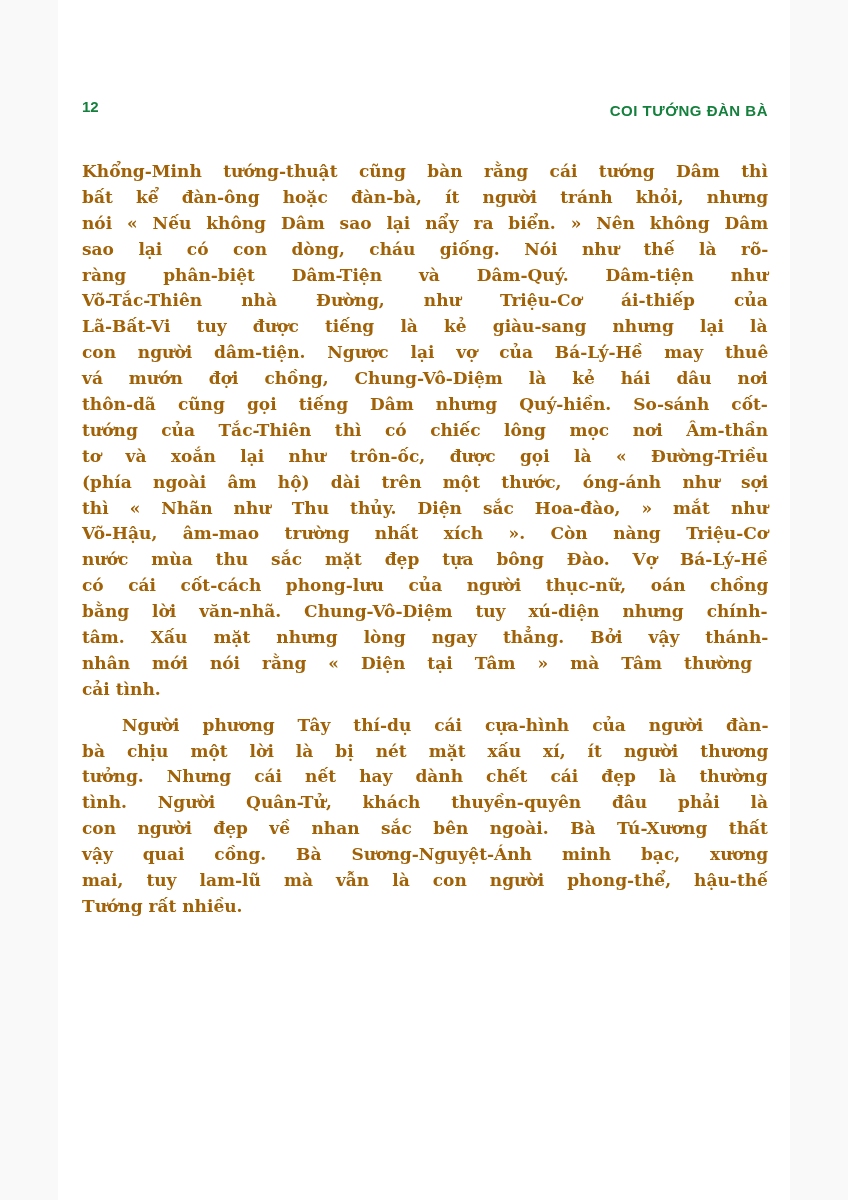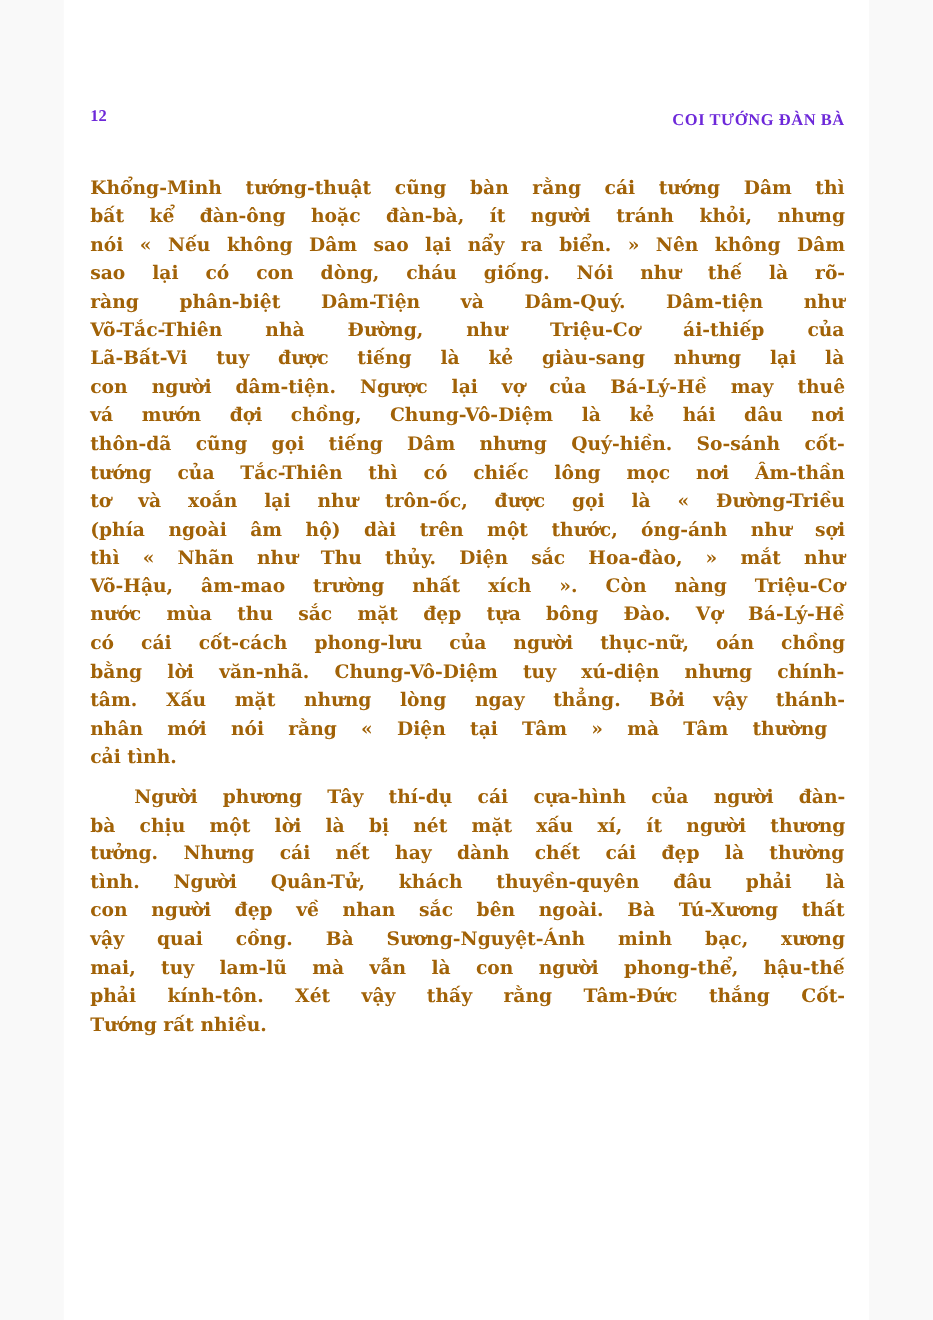--- a/index.html
+++ b/index.html
@@ -7,22 +7,22 @@
     width: 848px; height: 1200px; overflow: hidden;
     background: #f9f9f9;
     position: relative;
   }
   .page {
     position: absolute; left: 58px; top: 0; width: 732px; height: 1200px;
     background: #ffffff;
   }
   .header {
     position: absolute; left: 82px; top: 98px; width: 686px; height: 22px;
-    font-family: Liberation Serif, serif; font-weight: bold; font-size: 15px;
-    color: #6d28d9;
+    font-family: Liberation Sans, sans-serif; font-weight: bold; font-size: 15px;
+    color: #15803d;
   }
   .header .num { position: absolute; left: 0; top: 0; }
   .header .title { position: absolute; right: 0; top: 4px; letter-spacing: 0.5px; }
   .body-text {
     position: absolute; left: 82px; top: 159px; width: 686px;
     font-family: "DejaVu Serif", serif; font-weight: bold; font-size: 17px;
     line-height: 25.9px; color: #a16207;
   }
   .line {
     display: block; white-space: nowrap; text-align: justify;
@@ -67,16 +67,15 @@
       <span class="line last" style="text-align-last: left;">cải tình.</span>
     </div>
   <div class="para" id="para1">
       <span class="line indent" style="word-spacing: 17px; text-align-last: left;">Người phương Tây thí-dụ cái cựa-hình của người đàn-</span>
       <span class="line" style="word-spacing: 16.0833px; text-align-last: left;">bà chịu một lời là bị nét mặt xấu xí, ít người thương</span>
       <span class="line" style="word-spacing: 17.1px; text-align-last: left;">tưởng. Nhưng cái nết hay dành chết cái đẹp là thường</span>
       <span class="line" style="word-spacing: 24.8571px; text-align-last: left;">tình. Người Quân-Tử, khách thuyền-quyên đâu phải là</span>
       <span class="line" style="word-spacing: 15.5px; text-align-last: left;">con người đẹp về nhan sắc bên ngoài. Bà Tú-Xương thất</span>
       <span class="line" style="word-spacing: 24px; text-align-last: left;">vậy quai cồng. Bà Sương-Nguyệt-Ánh minh bạc, xương</span>
       <span class="line" style="word-spacing: 17.1111px; text-align-last: left;">mai, tuy lam-lũ mà vẫn là con người phong-thể, hậu-thế</span>
-      <span class="line" style="word-spacing: 22.625px; text-align-last: left;">phải kính-tôn. Xét vậy thấy rằng Tâm-Đức thắng Cốt-</span>
       <span class="line last" style="text-align-last: left;">Tướng rất nhiều.</span>
     </div>
 </div>
 
 </body></html>

